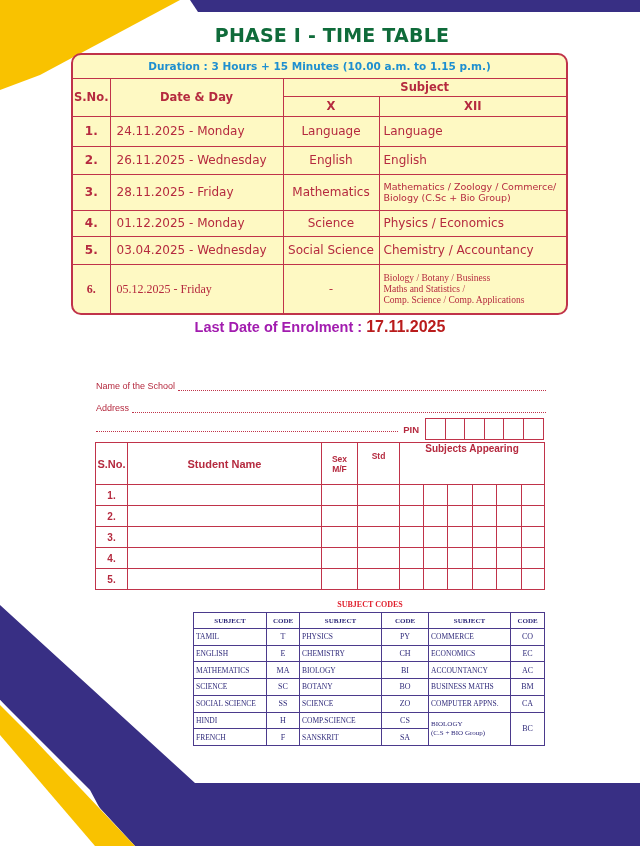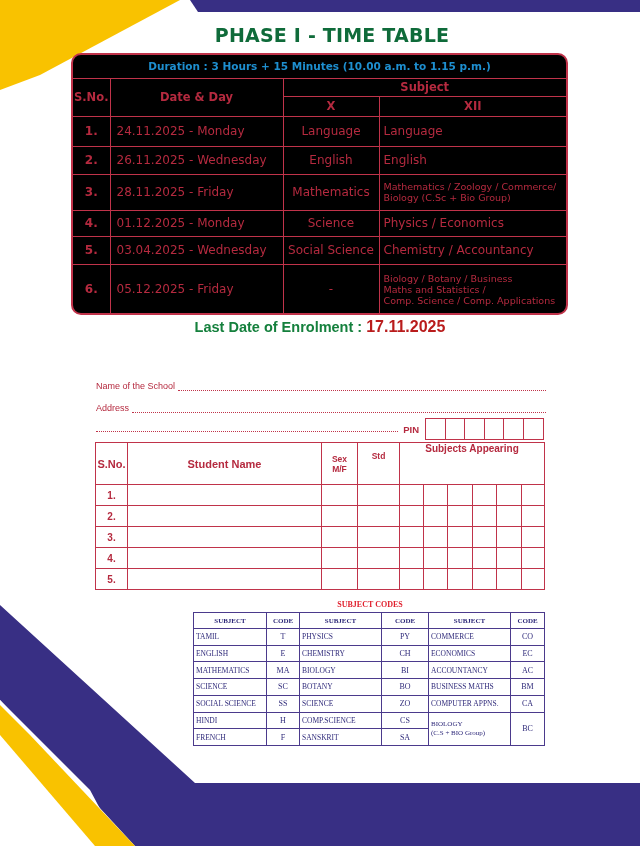--- a/index.html
+++ b/index.html
@@ -13,42 +13,42 @@
 
   .title {
     position: absolute; top: 24px; left: 0; width: 640px; text-align: center;
     color: #0f6b3a; font-family: "DejaVu Sans", sans-serif; font-weight: bold;
     font-size: 19px; letter-spacing: 0.2px; padding-left: 24px;
   }
 
   
   .tt-wrap {
     position: absolute; left: 71px; top: 53px; width: 497px; height: 262px;
-    border: 2px solid #c0334a; border-radius: 10px; overflow: hidden; background: #000000;
+    border: 2px solid #c0334a; border-radius: 10px; overflow: hidden; background: #fef9c3;
   }
   .tt { width: 100%; height: 100%; border-collapse: collapse; table-layout: fixed;
         font-family: "DejaVu Sans", sans-serif; color: #b52a3f; }
   .tt td, .tt th { border: 1.5px solid #c0334a; }
   .tt tr:first-child td { border-top: none; }
   .tt td:first-child, .tt th:first-child { border-left: none; }
   .tt td:last-child, .tt th:last-child { border-right: none; }
-  .tt tr:last-child td { border-bottom: none; }
+  .tt tr:last-child td { border-bottom: none; font-family: Liberation Serif, serif; }
   .duration { color: #1e8fd0; font-weight: bold; font-size: 10.5px; text-align: center; height: 23px; }
   .tt th { font-size: 11.5px; font-weight: bold; color: #b52a3f; }
   .tt .sno { text-align: center; font-weight: bold; font-size: 12px; }
   .tt .date { padding-left: 6px; font-size: 12px; }
   .tt .x { text-align: center; font-size: 12px; }
   .tt .xii { padding-left: 4px; font-size: 12px; }
   .tt .xii.small { font-size: 9.5px; line-height: 11px; }
 
   .enrol {
     position: absolute; top: 318px; left: 0; width: 640px; text-align: center;
     font-weight: bold; font-size: 14.5px; font-family: "Liberation Sans", sans-serif;
   }
-  .enrol .lbl { color: #15803d; }
+  .enrol .lbl { color: #a21caf; }
   .enrol .val { color: #b91c1c; font-size: 16px; }
 
   .list-title {
     position: absolute; top: 351px; left: 0; width: 640px; text-align: center;
     color: #2f2a7a; font-weight: bold; font-size: 11px; letter-spacing: 0.1px;
   }
 
   .field { position: absolute; left: 96px; font-size: 9px; color: #b52a3f;
            font-family: "Liberation Sans", sans-serif; display: flex; align-items: flex-end; }
   .field .dots { flex: 1; border-bottom: 1px dotted #c0334a; margin-left: 3px; height: 8px; }

